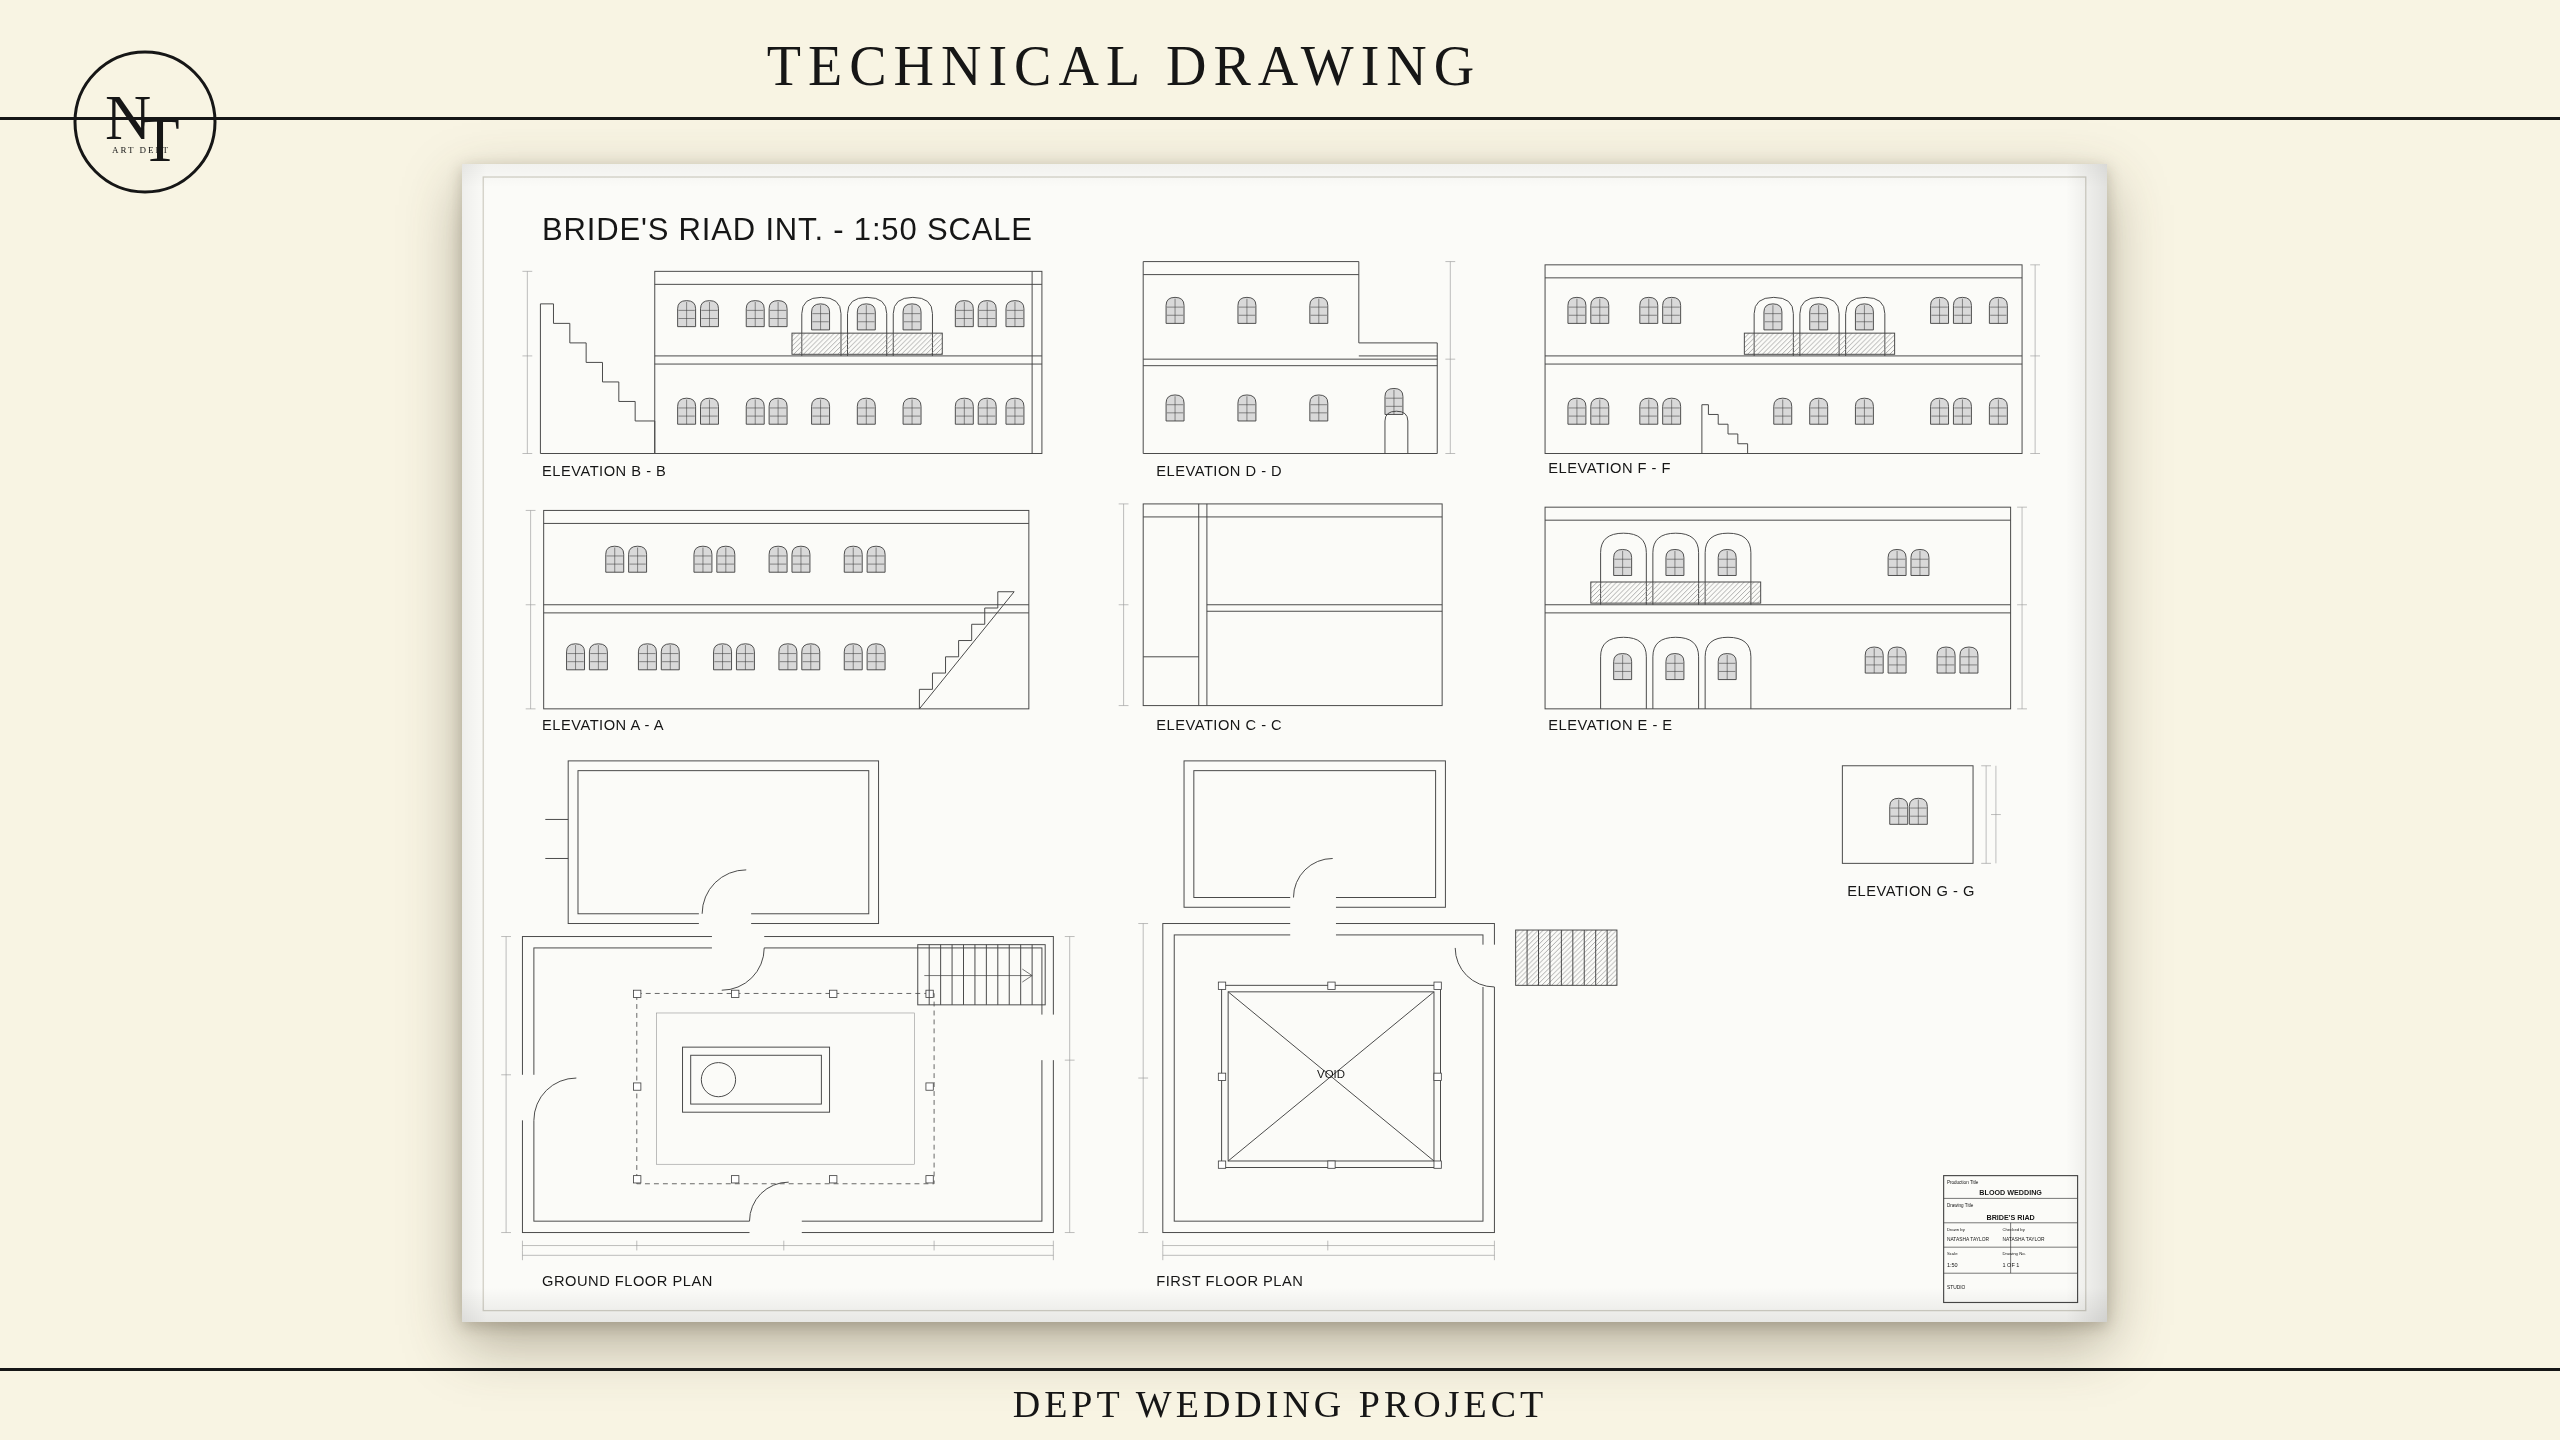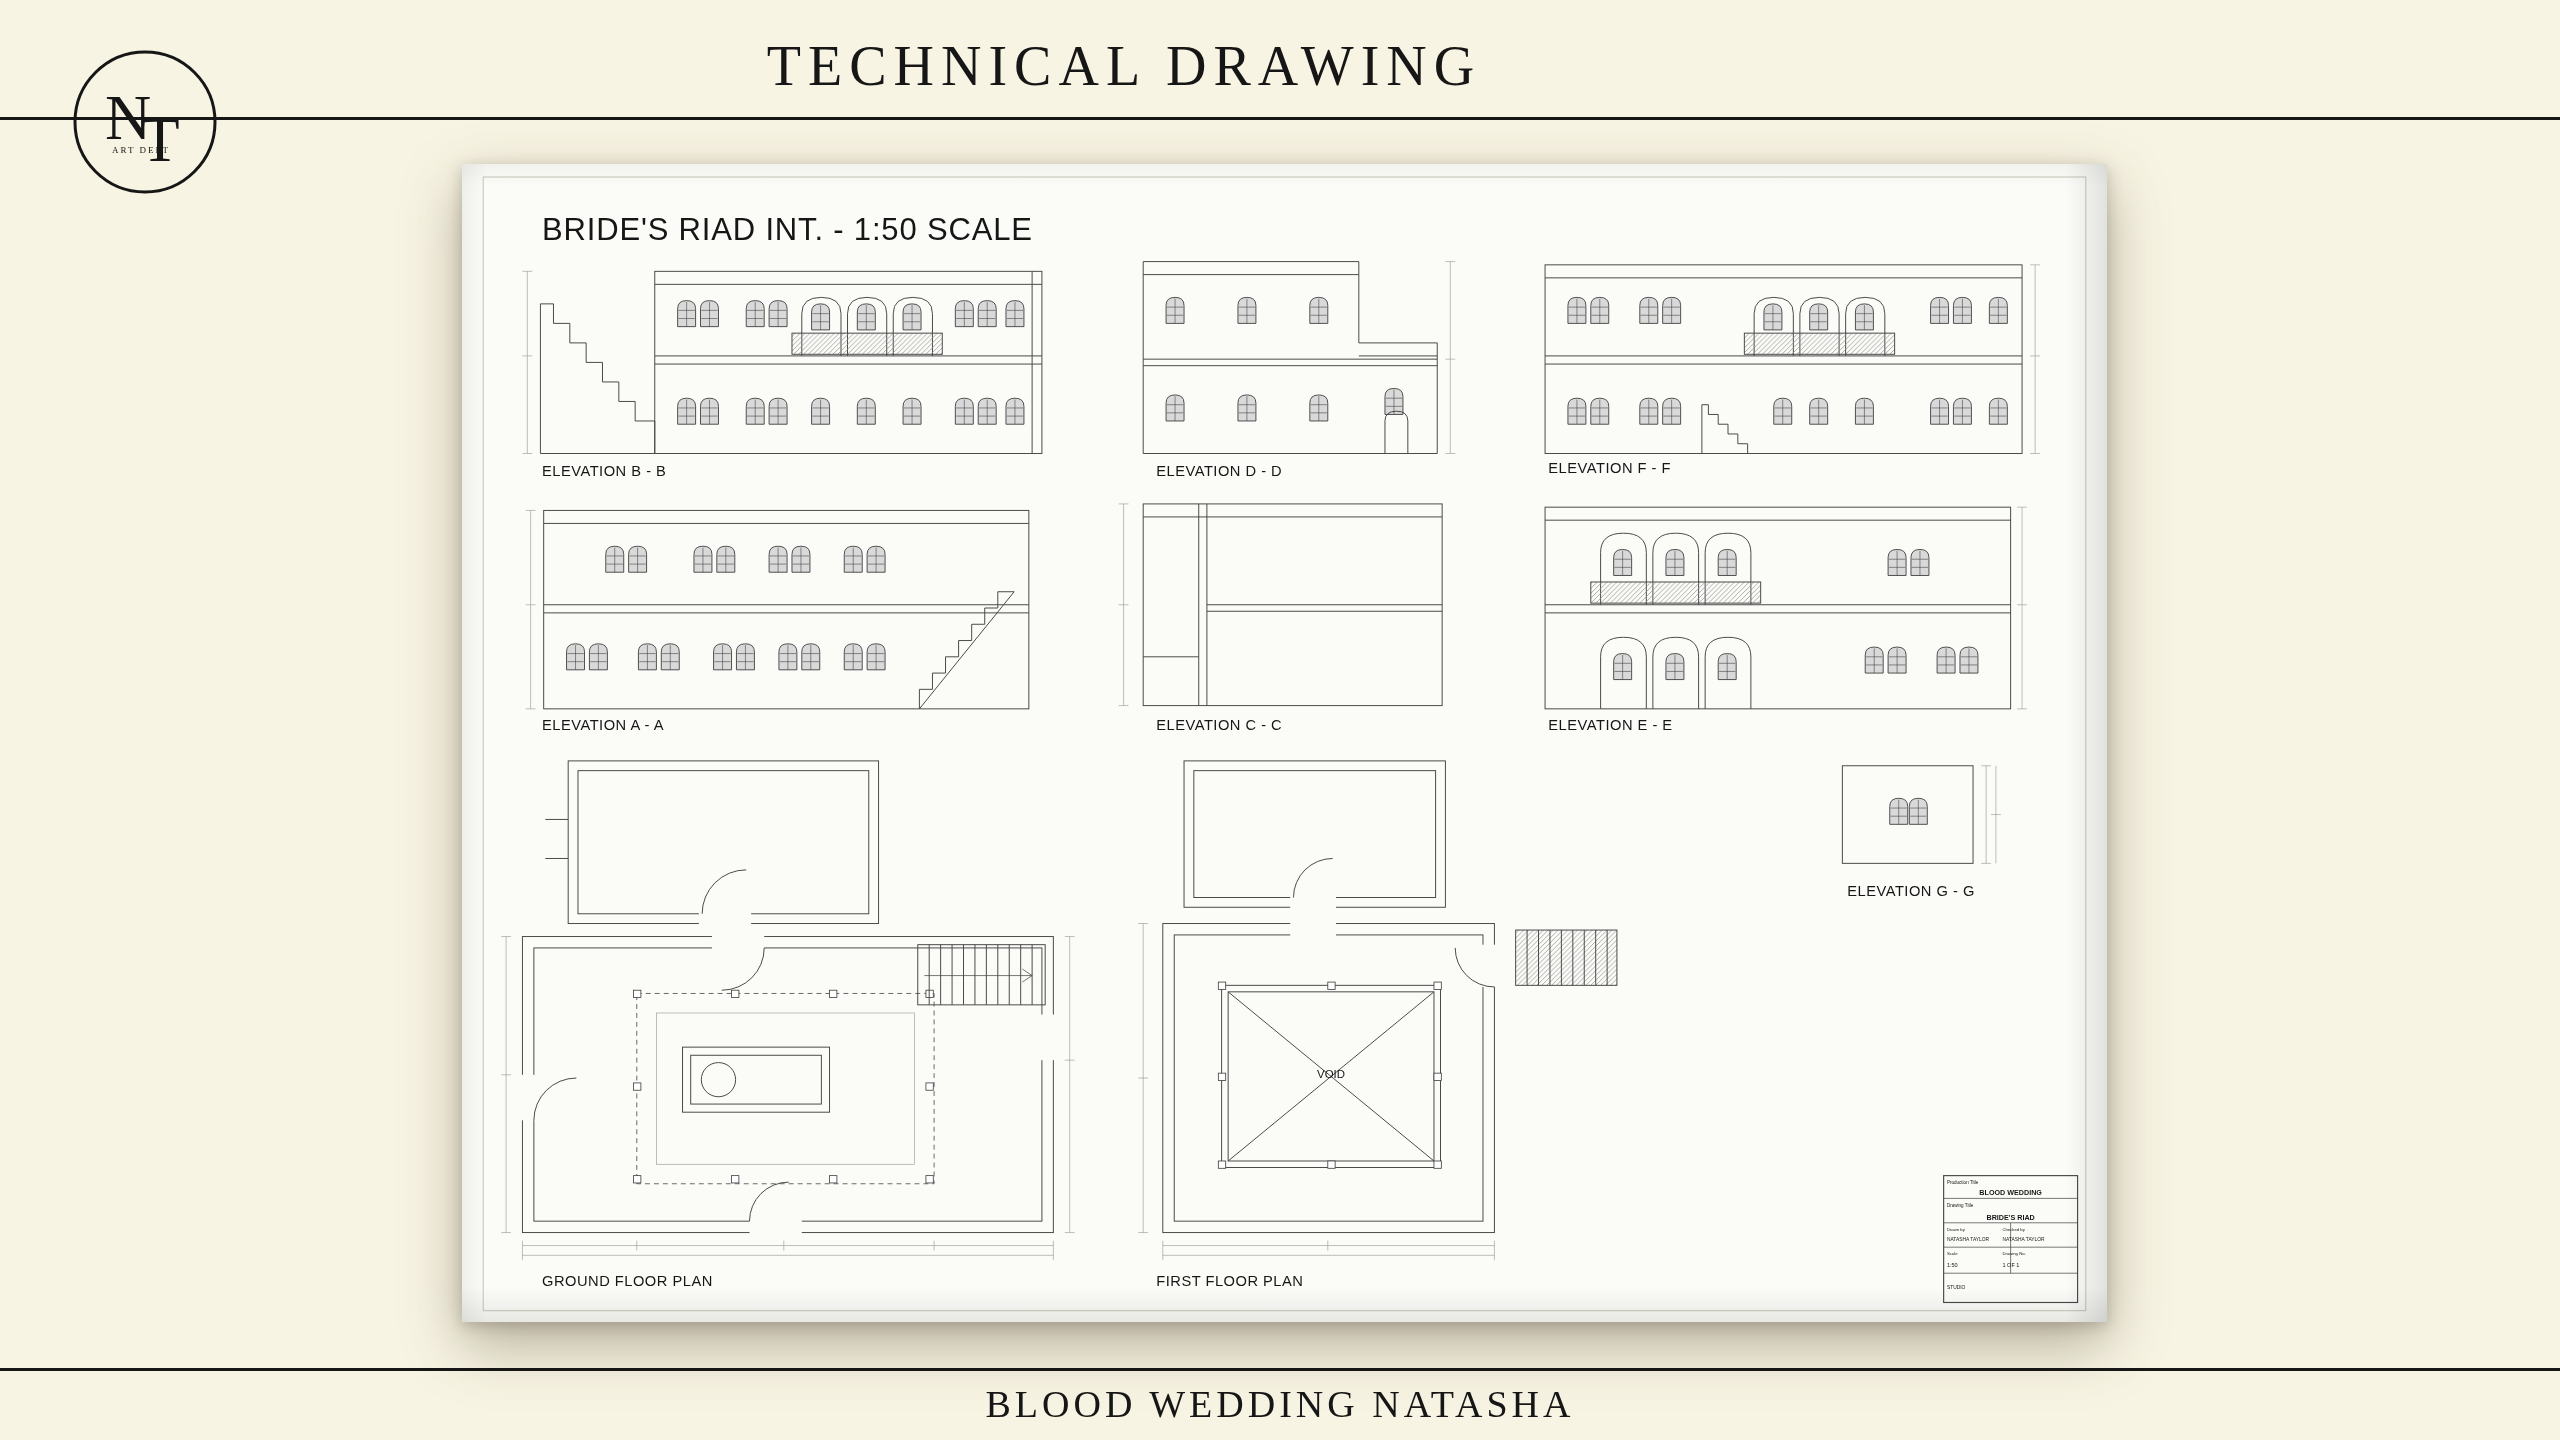--- a/index.html
+++ b/index.html
@@ -378,14 +378,14 @@
 
           <text x="909" y="692" font-size="3" fill="#5a5a5a">STUDIO</text>
         </g>
       </g>
     </svg>
   </div>
 </main>
 
 <footer>
   <div class="footer-rule"></div>
-  <div class="footer-title">BLOOD WEDDING NATASHA</div>
+  <div class="footer-title">DEPT WEDDING PROJECT</div>
 </footer>
 
 </body></html>

